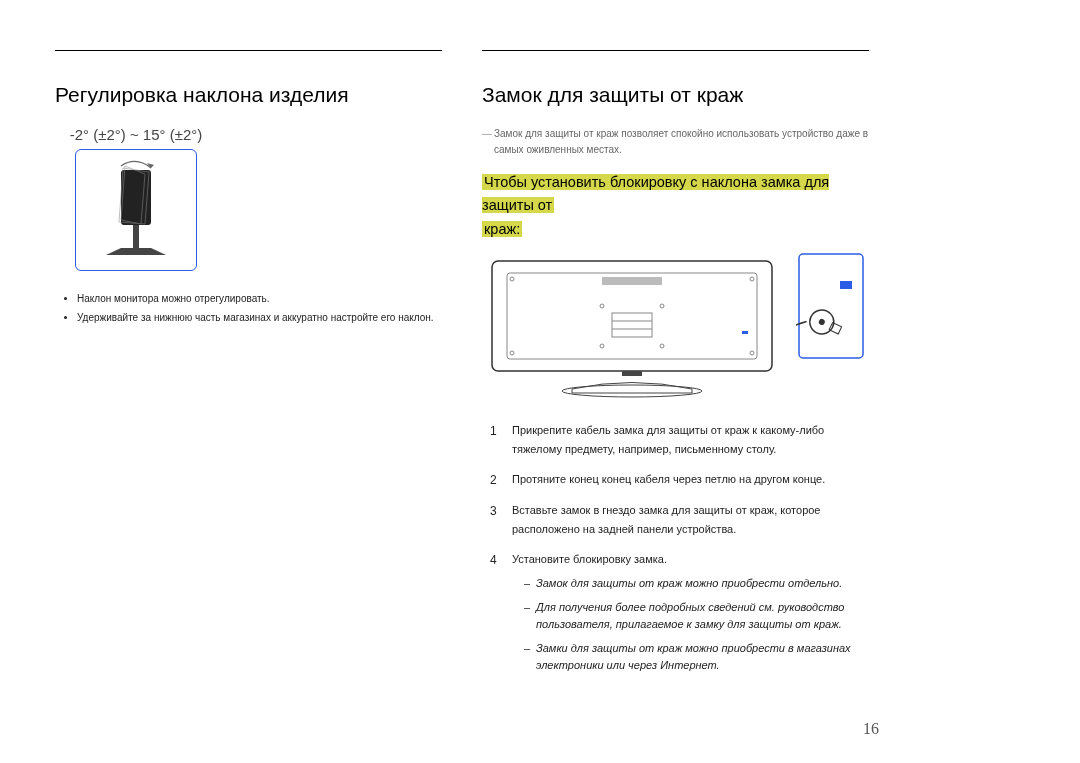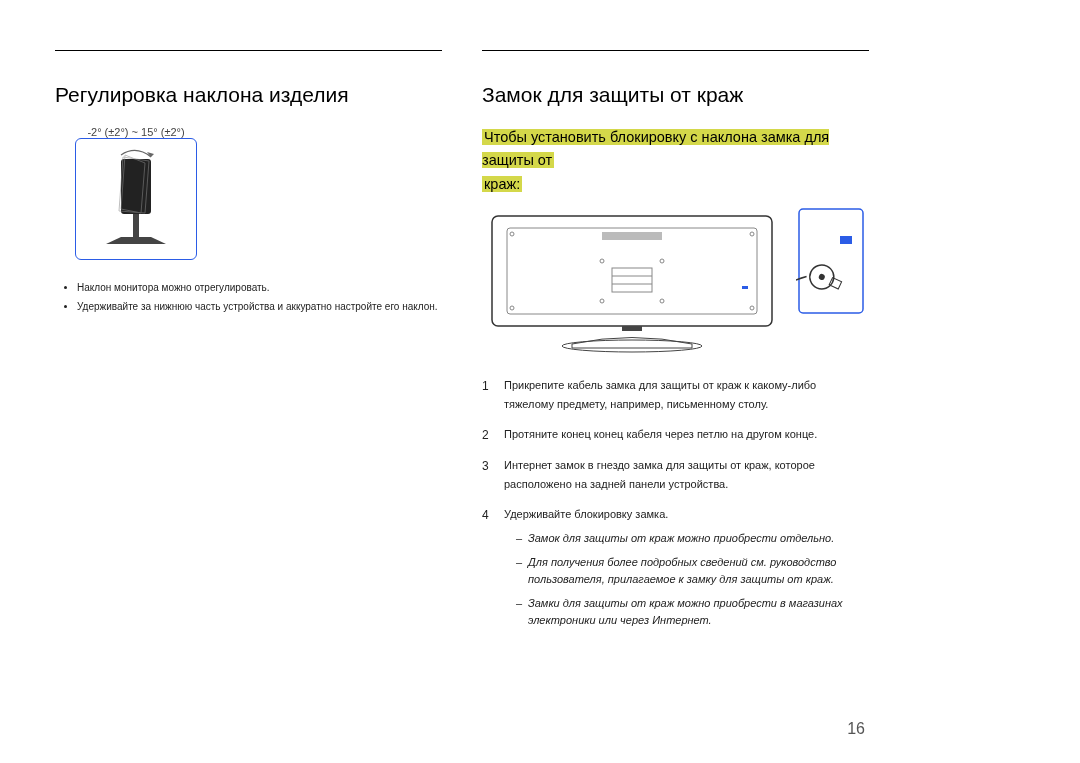--- a/index.html
+++ b/index.html
@@ -55,22 +55,23 @@
     top: 0;
     color: #999;
     font-size: 10px;
   }
   .tilt-figure {
     margin: 16px 0 18px 6px;
     width: 150px;
     text-align: center;
   }
   .tilt-label {
-    font-size: 11px;
+    font-size: 15px;
     color: #444;
+    margin-bottom: 6px;
     text-align: center;
   }
   .tilt-box {
     border: 1.5px solid #2b5ce6;
     border-radius: 6px;
     width: 120px;
     height: 120px;
     margin: 0 auto;
     display: flex;
     align-items: center;
@@ -98,21 +99,21 @@
   .lock-figure {
     margin: 10px 0 20px 0;
     display: flex;
     align-items: flex-start;
     gap: 14px;
   }
   ol.steps {
     list-style: none;
     counter-reset: step;
     padding: 0;
-    margin: 0;
+    margin: 8px;
     font-size: 11px;
     color: #222;
     line-height: 1.7;
   }
   ol.steps > li {
     counter-increment: step;
     position: relative;
     padding-left: 22px;
     margin-bottom: 12px;
   }
@@ -140,23 +141,24 @@
   }
   ul.subnotes li::before {
     content: "‒";
     position: absolute;
     left: 0;
     top: 0;
   }
   .page-number {
     position: absolute;
     bottom: 25px;
-    right: 59px;
+    right: 45px;
     font-size: 16px;
     color: #555;
+    font-family: Liberation Serif, serif;
   }
 </style>
 </head>
 <body>
 
 <div class="page">
   <div class="cols">
 
     <div class="col">
       <div class="topline"></div>
@@ -178,27 +180,28 @@
             </g>
 
             <path d="M30 6 Q45 -4 60 8" stroke="#666" stroke-width="1.2" fill="none"></path>
             <polygon points="60,8 56,3 63,5" fill="#666"></polygon>
           </svg>
         </div>
       </div>
 
       <ul class="bullets">
         <li>Наклон монитора можно отрегулировать.</li>
-        <li>Удерживайте за нижнюю часть устройства и аккуратно настройте его наклон.</li>
+        <li>Удерживайте за нижнюю часть магазинах и аккуратно настройте его наклон.</li>
       </ul>
     </div>
 
     <div class="col">
       <div class="topline"></div>
       <h2 class="section-title">Замок для защиты от краж</h2>
+      <div class="note">Замок для защиты от краж позволяет спокойно использовать устройство даже в самых оживленных местах.</div>
 
       <div class="highlight-block">
         <span class="hl">Чтобы установить блокировку с наклона замка для защиты от</span><br>
         <span class="hl">краж:</span>
       </div>
 
       <div class="lock-figure">
         <svg width="300" height="150" viewBox="0 0 300 150">
 
           <rect x="10" y="10" width="280" height="110" rx="6" fill="none" stroke="#333" stroke-width="1.5"></rect>
@@ -238,23 +241,23 @@
             <rect x="22" y="8" width="10" height="8" fill="none" stroke="#333"></rect>
 
             <path d="M-2 18 Q-14 28 -22 42" stroke="#333" stroke-width="1.5" fill="none"></path>
           </g>
         </svg>
       </div>
 
       <ol class="steps">
         <li>Прикрепите кабель замка для защиты от краж к какому-либо тяжелому предмету, например, письменному столу.</li>
         <li>Протяните конец конец кабеля через петлю на другом конце.</li>
-        <li>Интернет замок в гнездо замка  для защиты от краж, которое расположено на задней панели устройства.</li>
+        <li>Вставьте замок в гнездо замка  для защиты от краж, которое расположено на задней панели устройства.</li>
         <li>
-          <span>Удерживайте блокировку замка.</span>
+          <span>Установите блокировку замка.</span>
           <ul class="subnotes">
             <li>Замок для защиты от краж можно приобрести отдельно.</li>
             <li>Для получения более подробных сведений см. руководство пользователя, прилагаемое к замку для защиты от краж.</li>
             <li>Замки для защиты от краж можно приобрести в магазинах электроники или через Интернет.</li>
           </ul>
         </li>
       </ol>
     </div>
 
   </div>

